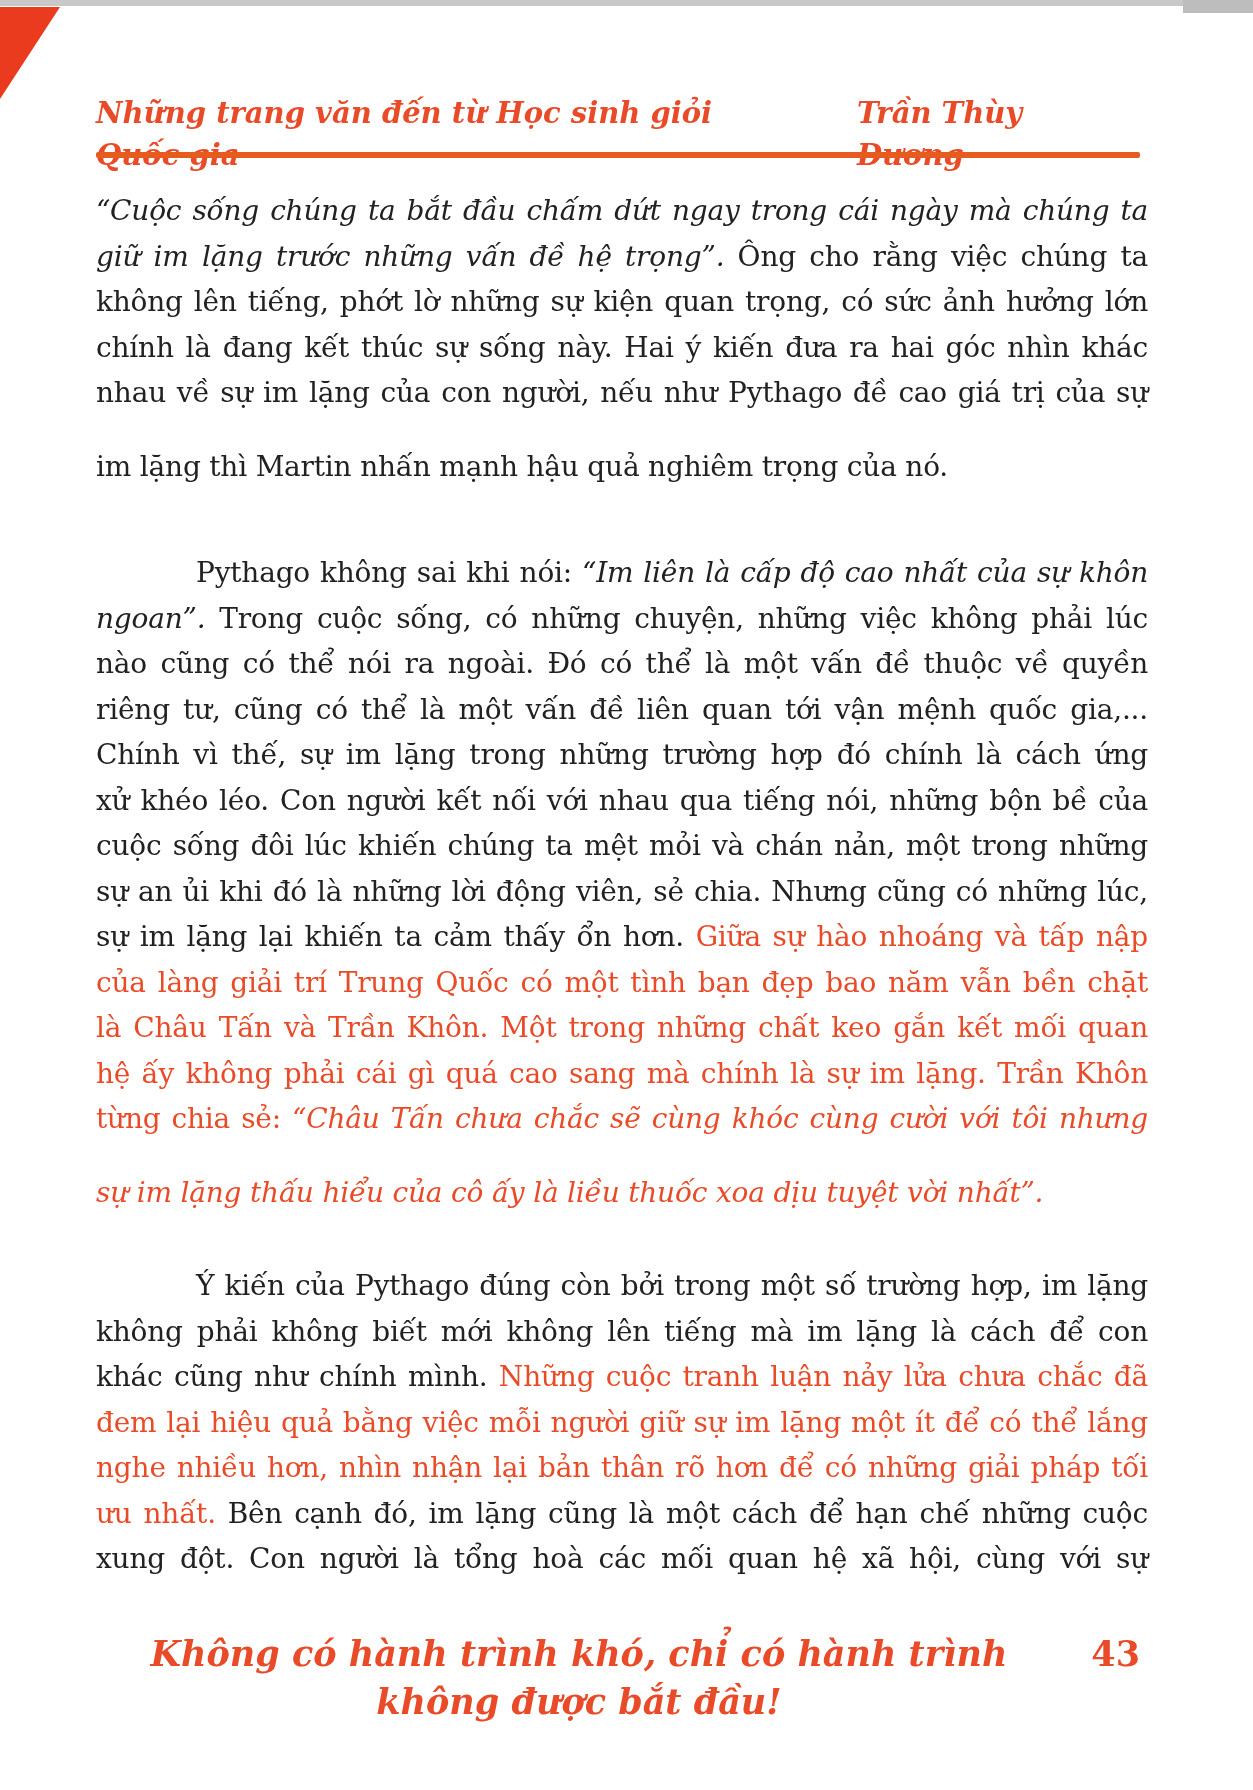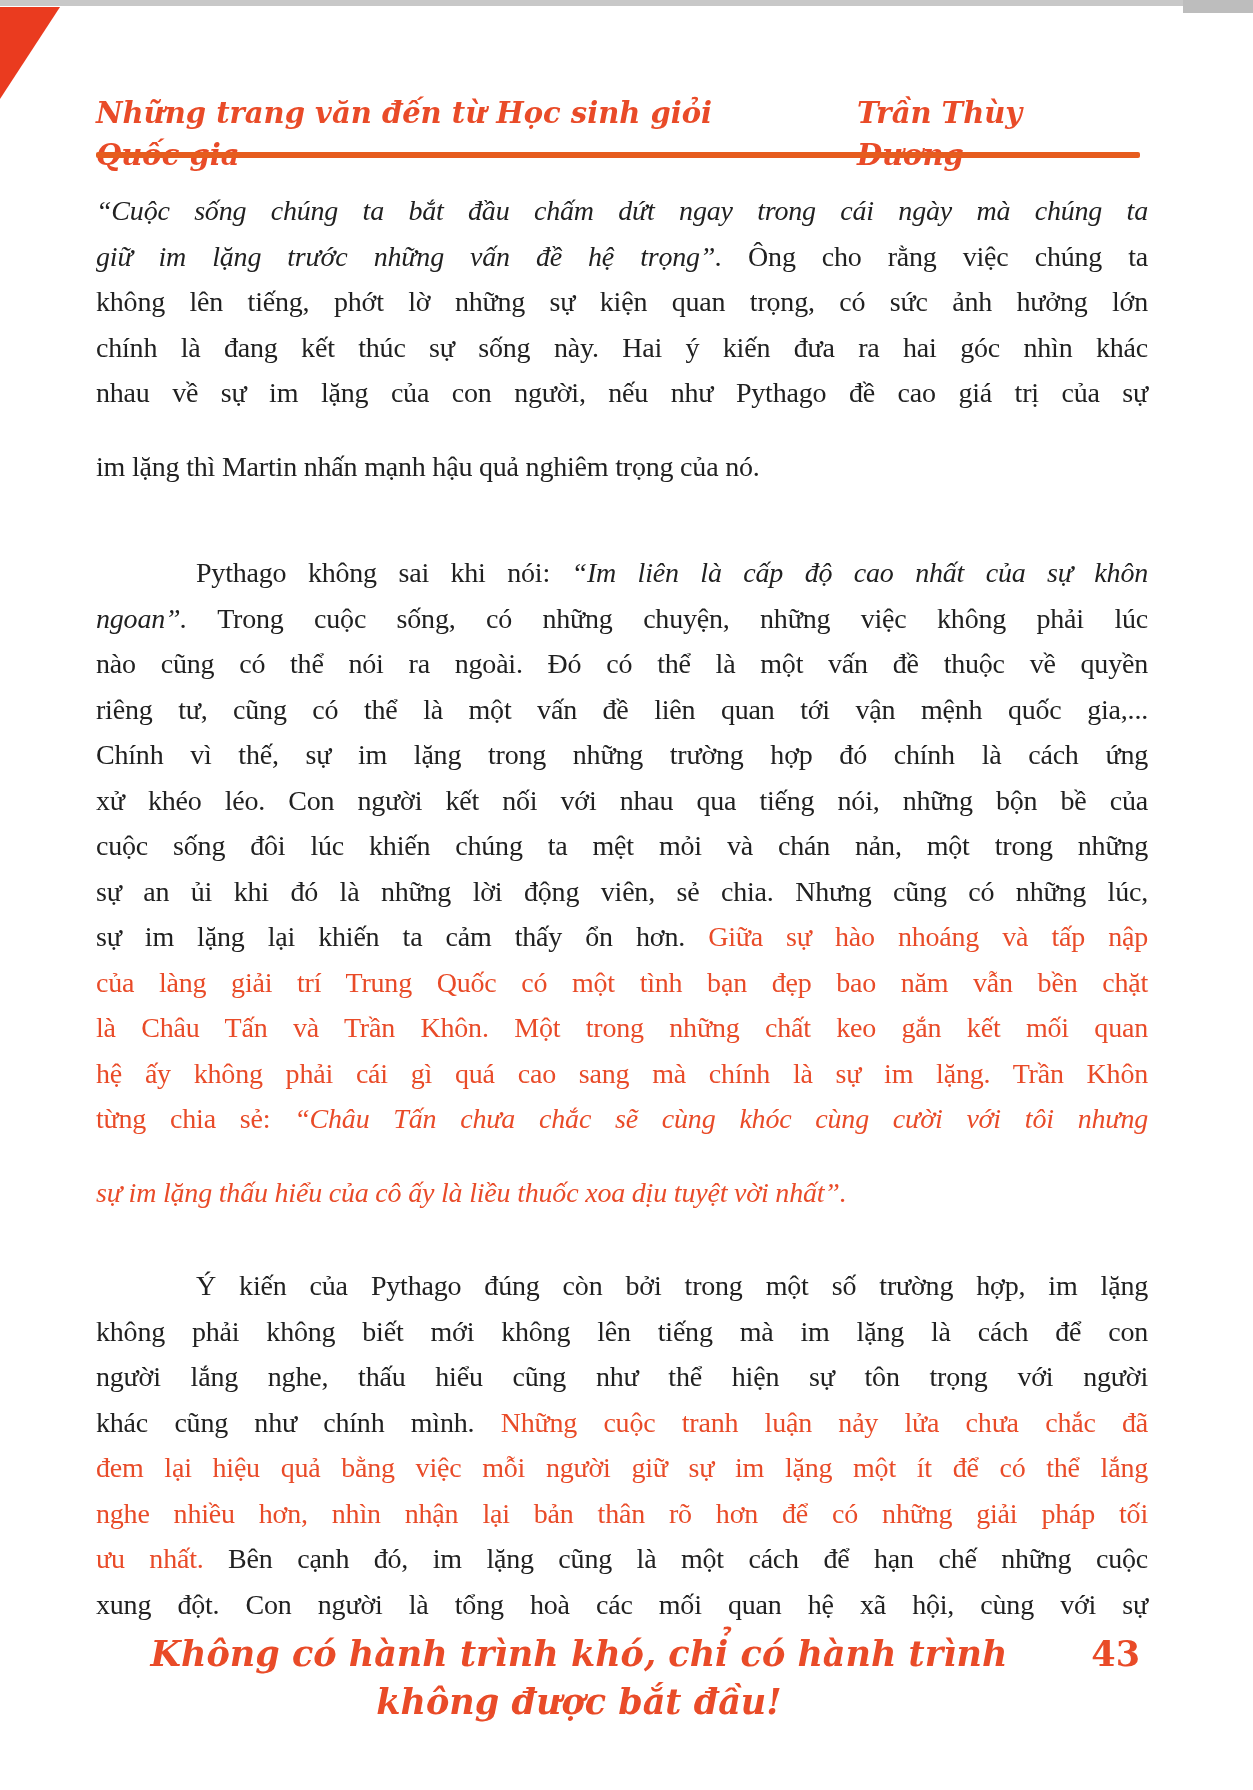--- a/index.html
+++ b/index.html
@@ -41,21 +41,20 @@
   }
   .running-header .author{margin-right:34px;margin-left:28px;}
   .header-rule{
     position:absolute;top:152px;left:0;width:1044px;height:6px;
     background:var(--rule);border-radius:2px;
   }
   .body-text{
     position:absolute;top:188px;left:0;width:100%;
     font-size:28px;color:var(--ink);
     letter-spacing:-0.2px;
-    font-family:Liberation Serif, serif;
   }
   .para{width:100%;}
   .para:nth-of-type(2){margin-top:61px;}
   .para:nth-of-type(3){margin-top:48px;}
   .line{
     height:45.5px;line-height:45.5px;
     text-align:justify;text-align-last:justify;
     overflow:visible;
   }
   .line.endline{text-align-last:left;margin-top:28px;}
@@ -111,21 +110,20 @@
         <div class="line"><span class="seg-n">sự im lặng lại khiến ta cảm thấy ổn hơn. </span><span class="seg-o">Giữa sự hào nhoáng và tấp nập</span></div>
         <div class="line"><span class="seg-o">của làng giải trí Trung Quốc có một tình bạn đẹp bao năm vẫn bền chặt</span></div>
         <div class="line"><span class="seg-o">là Châu Tấn và Trần Khôn. Một trong những chất keo gắn kết mối quan</span></div>
         <div class="line"><span class="seg-o">hệ ấy không phải cái gì quá cao sang mà chính là sự im lặng. Trần Khôn</span></div>
         <div class="line"><span class="seg-o">từng chia sẻ: </span><span class="seg-oi">“Châu Tấn chưa chắc sẽ cùng khóc cùng cười với tôi nhưng</span></div>
         <div class="line endline"><span class="seg-oi">sự im lặng thấu hiểu của cô ấy là liều thuốc xoa dịu tuyệt vời nhất”.</span></div>
       </div>
       <div class="para indented">
         <div class="line first"><span class="seg-n">Ý kiến của Pythago đúng còn bởi trong một số trường hợp, im lặng</span></div>
         <div class="line"><span class="seg-n">không phải không biết mới không lên tiếng mà im lặng là cách để con</span></div>
-        <div class="line"><span class="seg-n">người lắng nghe, thấu hiểu cũng như thể hiện sự tôn trọng với người</span></div>
         <div class="line"><span class="seg-n">khác cũng như chính mình. </span><span class="seg-o">Những cuộc tranh luận nảy lửa chưa chắc đã</span></div>
         <div class="line"><span class="seg-o">đem lại hiệu quả bằng việc mỗi người giữ sự im lặng một ít để có thể lắng</span></div>
         <div class="line"><span class="seg-o">nghe nhiều hơn, nhìn nhận lại bản thân rõ hơn để có những giải pháp tối</span></div>
         <div class="line"><span class="seg-o">ưu nhất.</span><span class="seg-n"> Bên cạnh đó, im lặng cũng là một cách để hạn chế những cuộc</span></div>
         <div class="line"><span class="seg-n">xung đột. Con người là tổng hoà các mối quan hệ xã hội, cùng với sự</span></div>
       </div>
     </div>
 
   <div class="page-footer">
     <span>Không có hành trình khó, chỉ có hành trình không được bắt đầu!</span>

